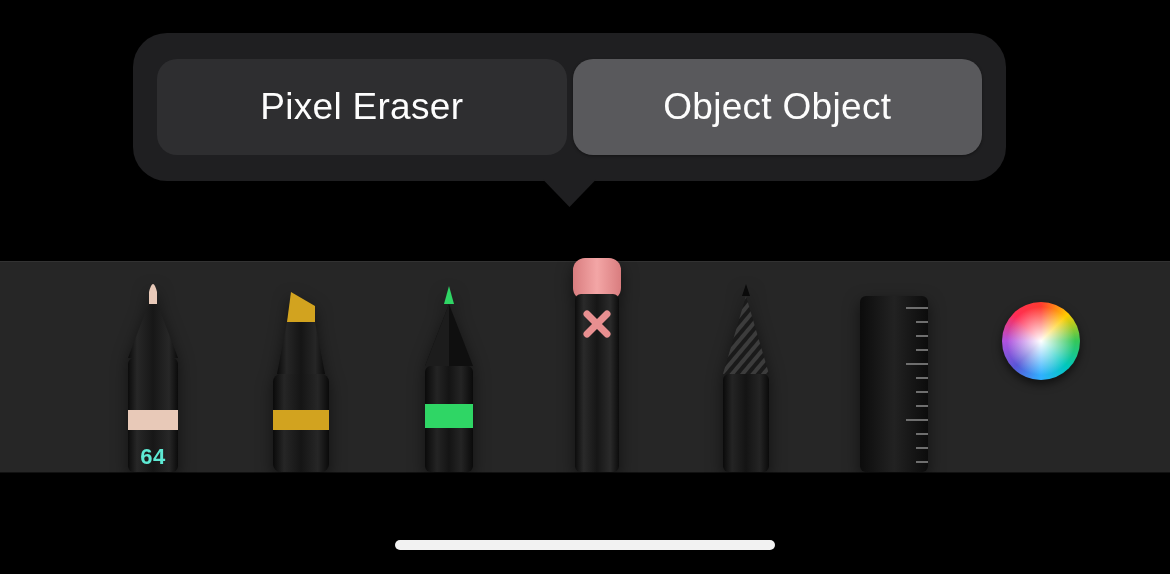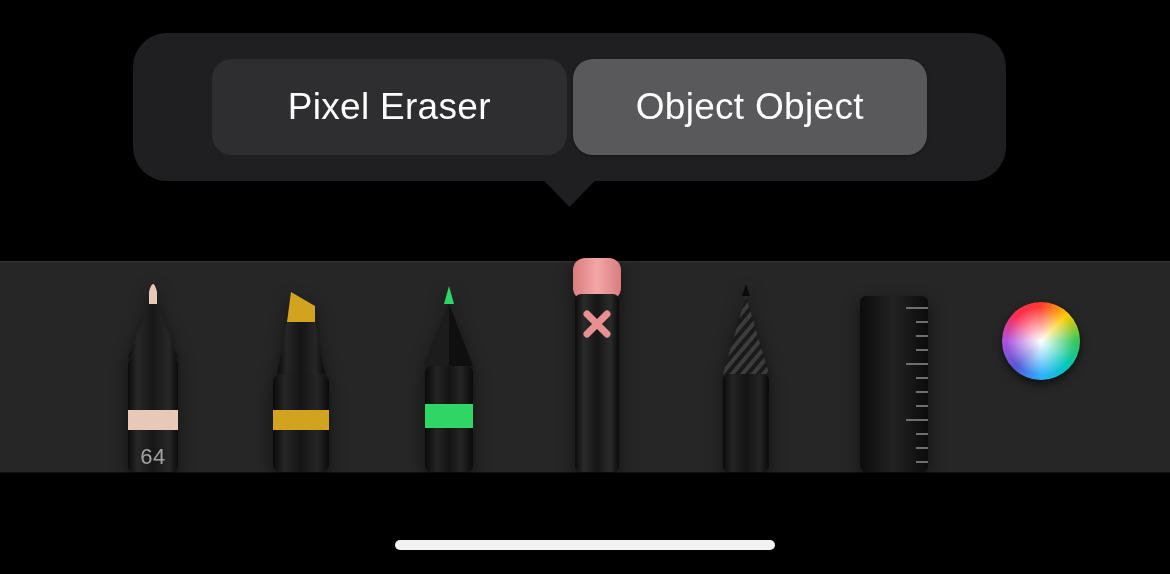--- a/index.html
+++ b/index.html
@@ -33,21 +33,21 @@
     bottom: -26px;
     left: 50%;
     margin-left: -27px;
     width: 54px;
     height: 28px;
     background: #1f1f21;
     clip-path: polygon(0 0, 100% 0, 50% 100%);
   }
   .segmented {
     display: flex;
-    width: 715px;
+    width: 825px;
     height: 96px;
     gap: 0;
   }
   .segment {
     flex: 1 1 0;
     border-radius: 20px;
     display: flex;
     align-items: center;
     justify-content: center;
     font-size: 37px;
@@ -115,22 +115,22 @@
     box-shadow: 0 4px 10px rgba(0,0,0,.6);
   }
 
   
   .size-badge {
     position: absolute;
     bottom: 2px;
     left: 50%;
     transform: translateX(-50%);
     font-size: 22px;
-    font-weight: 400;
-    color: #a3a3a3;
+    font-weight: 700;
+    color: #5eead4;
     letter-spacing: .5px;
   }
 
   
   .home-indicator {
     position: absolute;
     bottom: 24px;
     left: 50%;
     transform: translateX(-50%);
     width: 380px;

